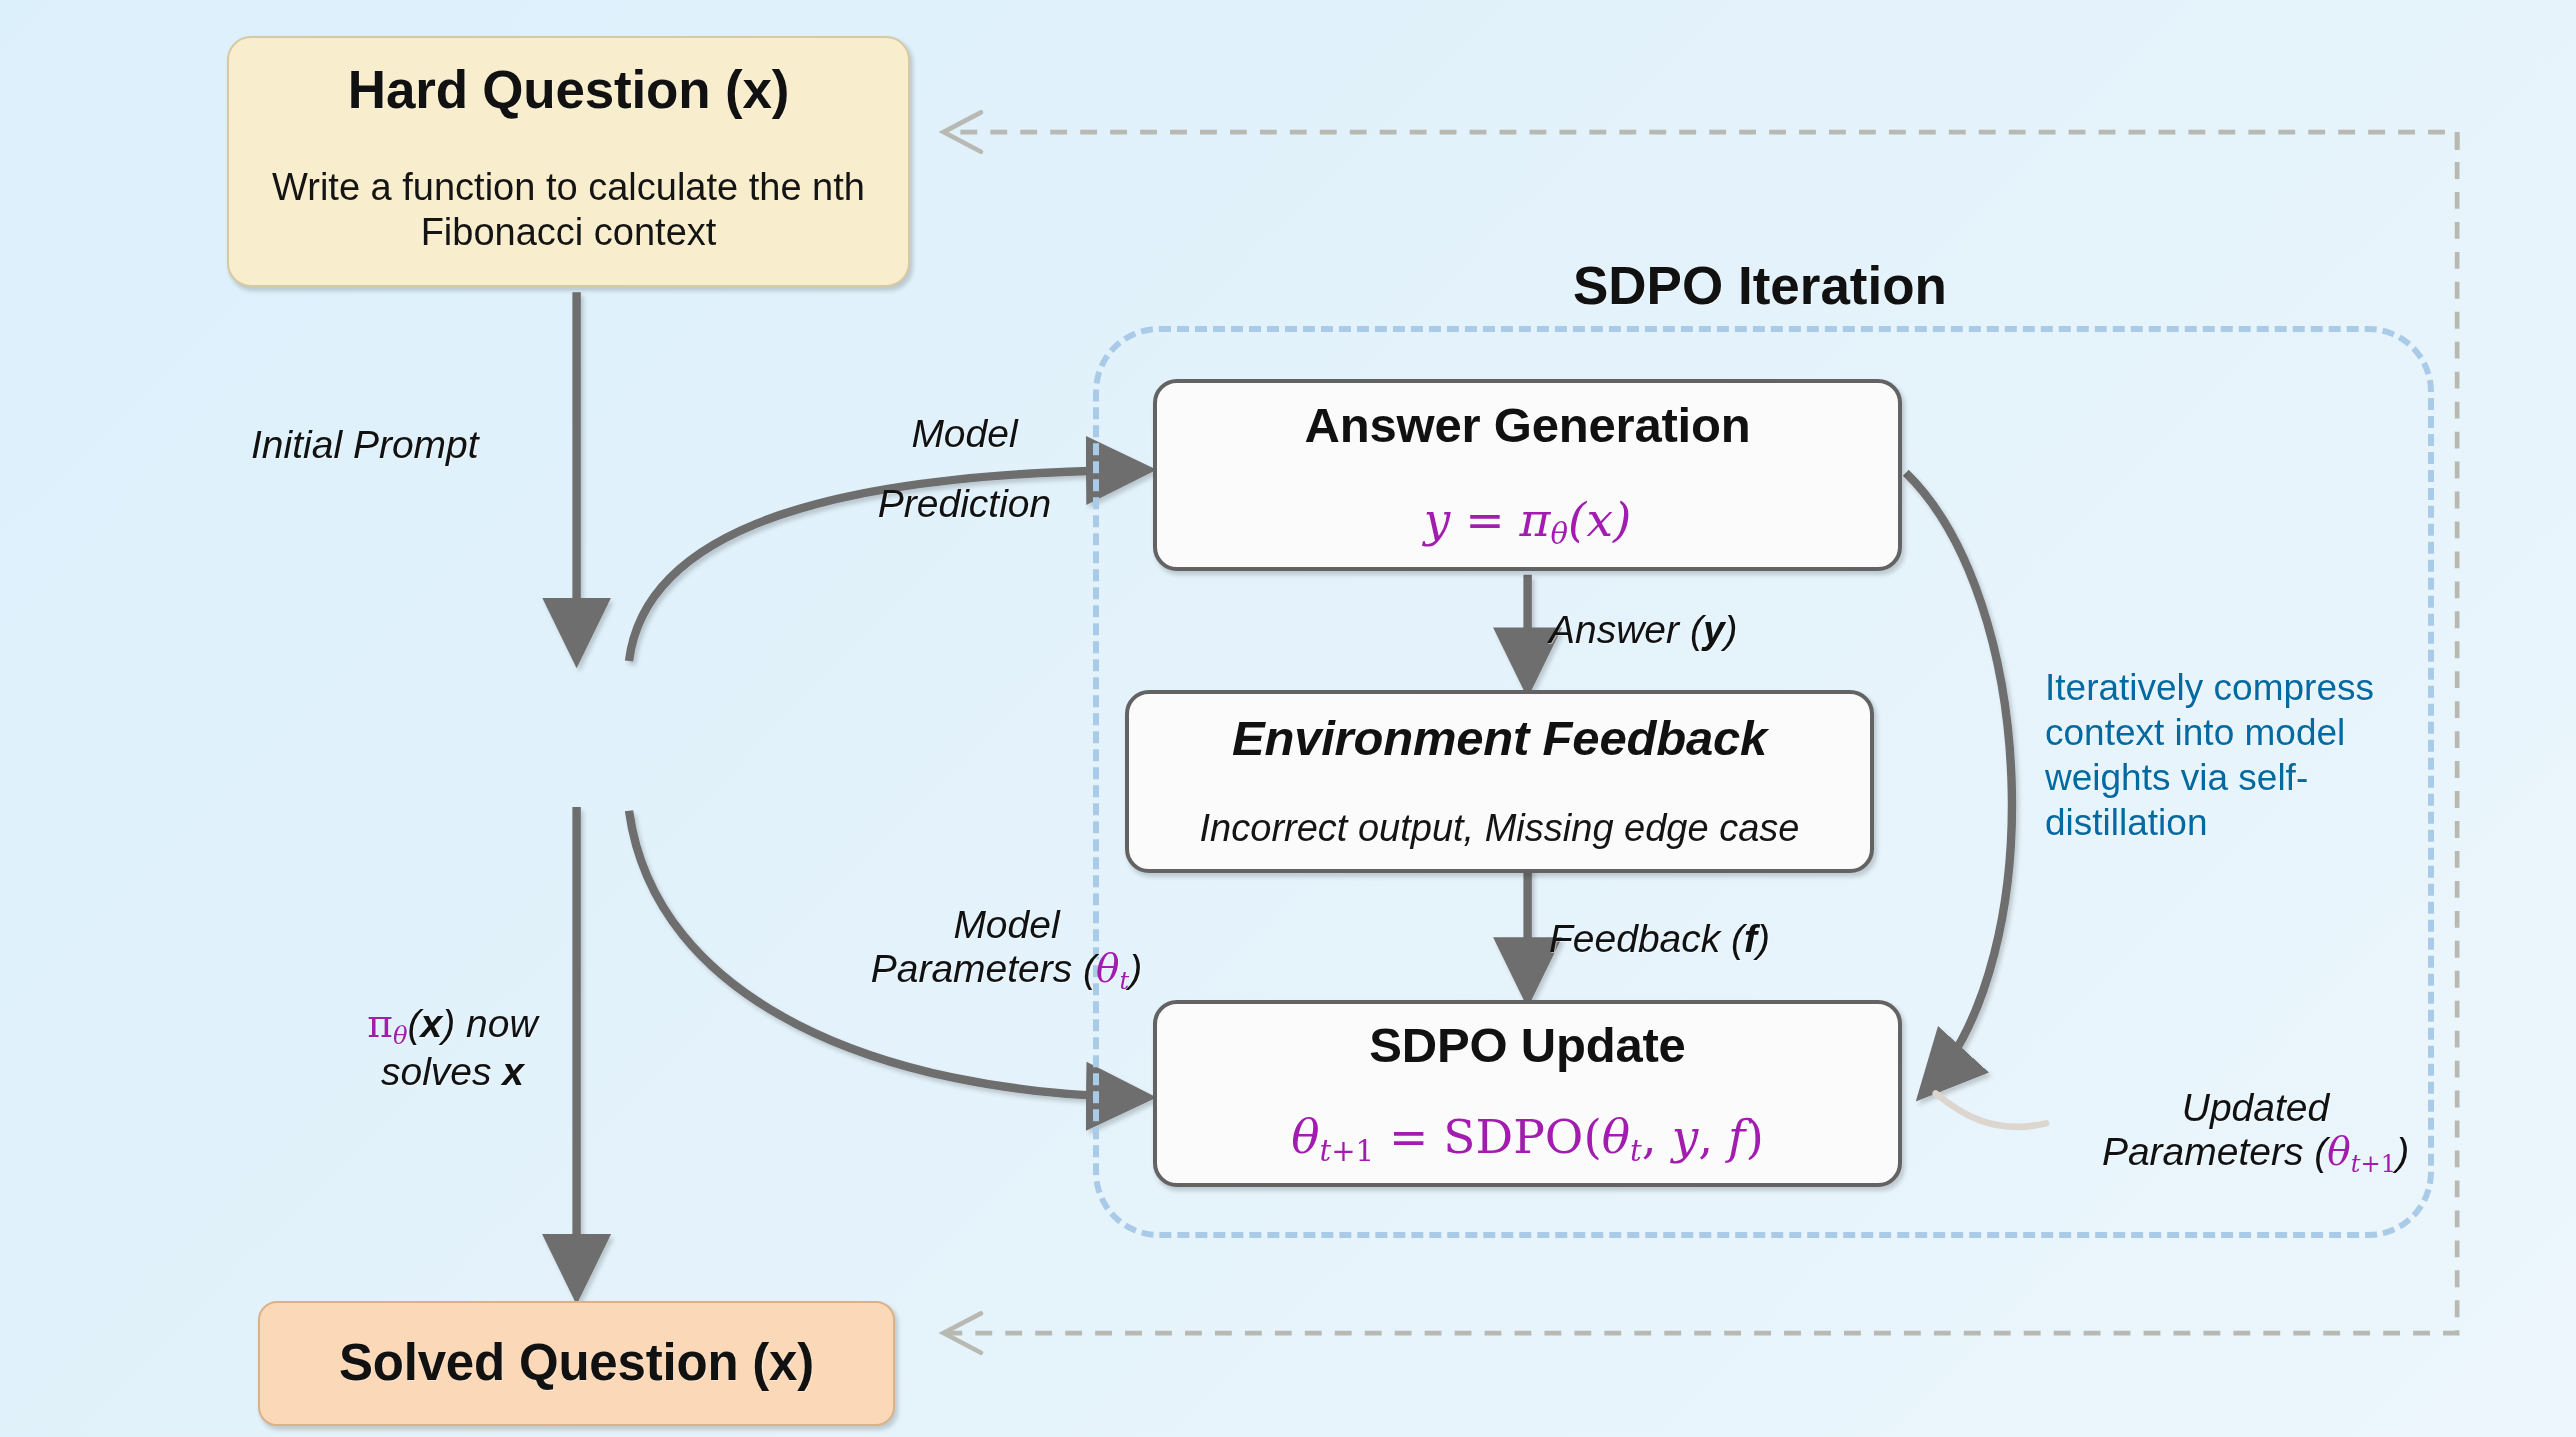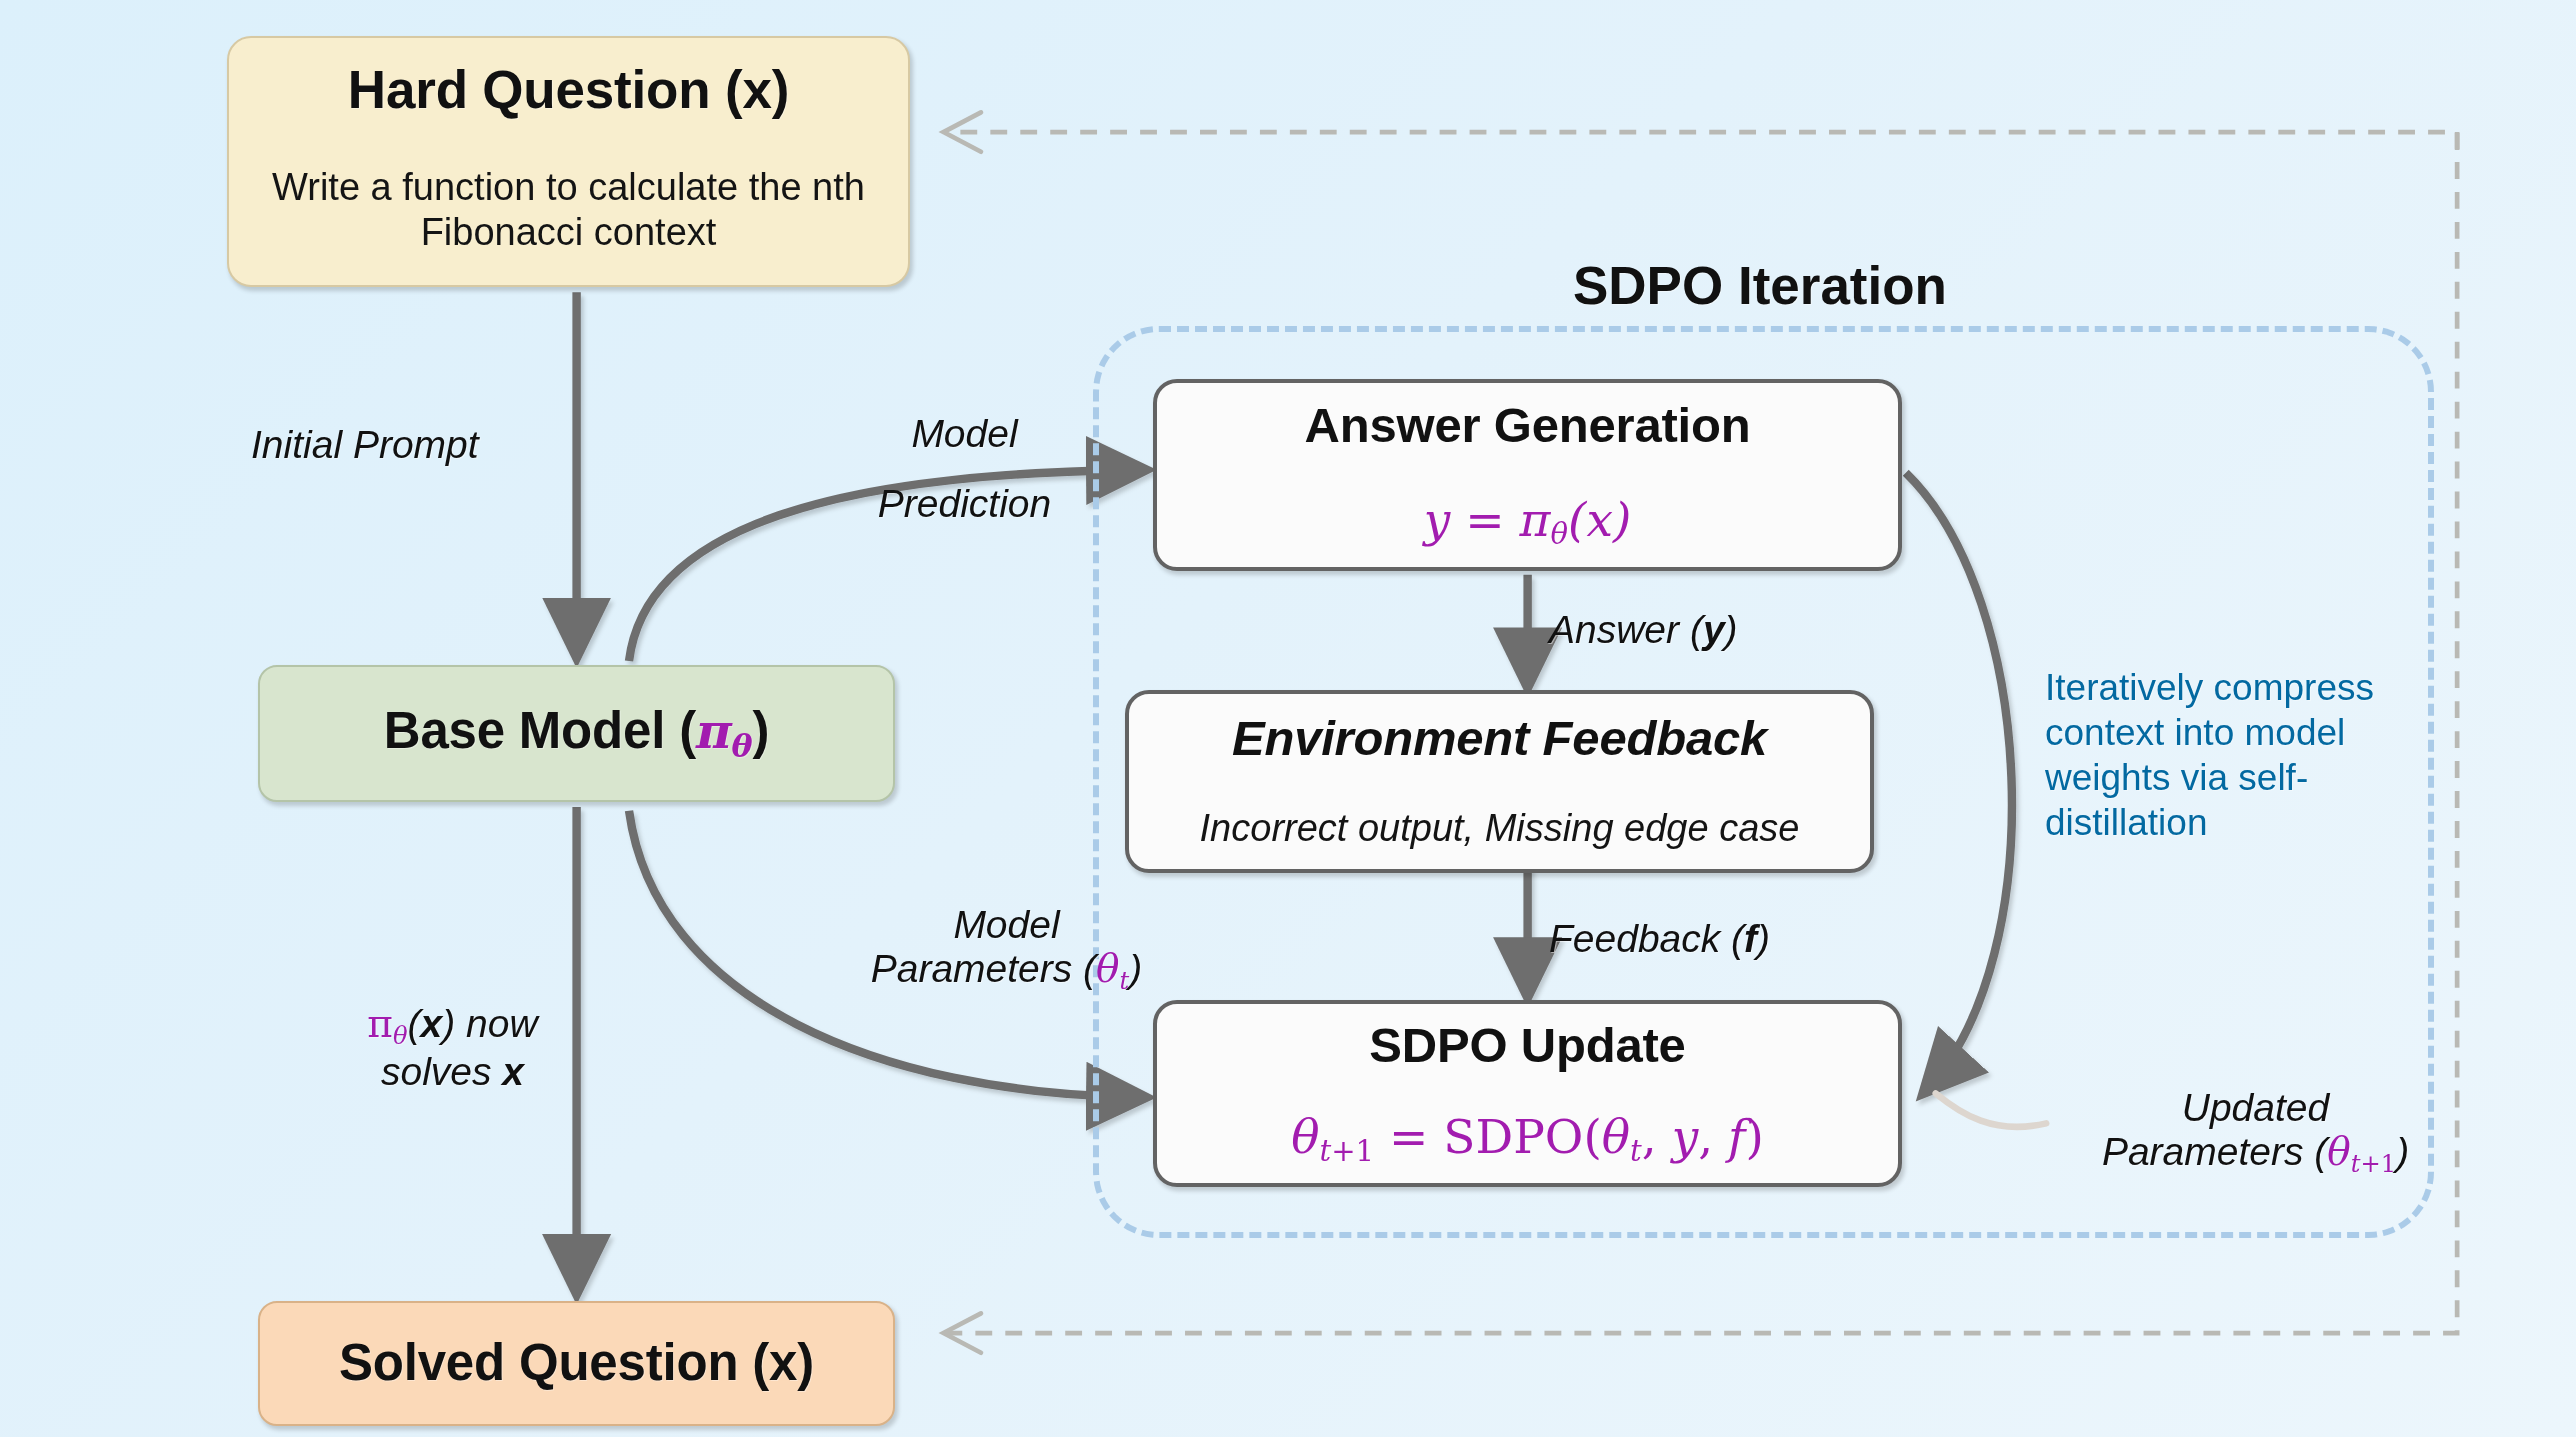--- a/index.html
+++ b/index.html
@@ -146,25 +146,20 @@
   </svg>
 
   <div id="sdpo-group"></div>
   <div id="sdpo-title">SDPO Iteration</div>
 
   <div class="node" id="hard-question">
     <div class="title">Hard Question (x)</div>
     <div class="sub">Write a function to calculate the nth Fibonacci context</div>
   </div>
 
-  <div class="node" id="base-model">
-    <div class="title">
-      <span>Base Model (</span><span class="math" style="font-size:.96em">π</span><sub class="math">θ</sub><span>)</span>
-    </div>
-  </div>
 
   <div class="node" id="solved-question">
     <div class="title">Solved Question (x)</div>
   </div>
 
   <div class="node whitebox" id="answer-generation">
     <div class="title">Answer Generation</div>
     <div class="math" aria-label="y = pi theta (x)" title="">
       <span>y</span>
       <span class="up"> = </span>

